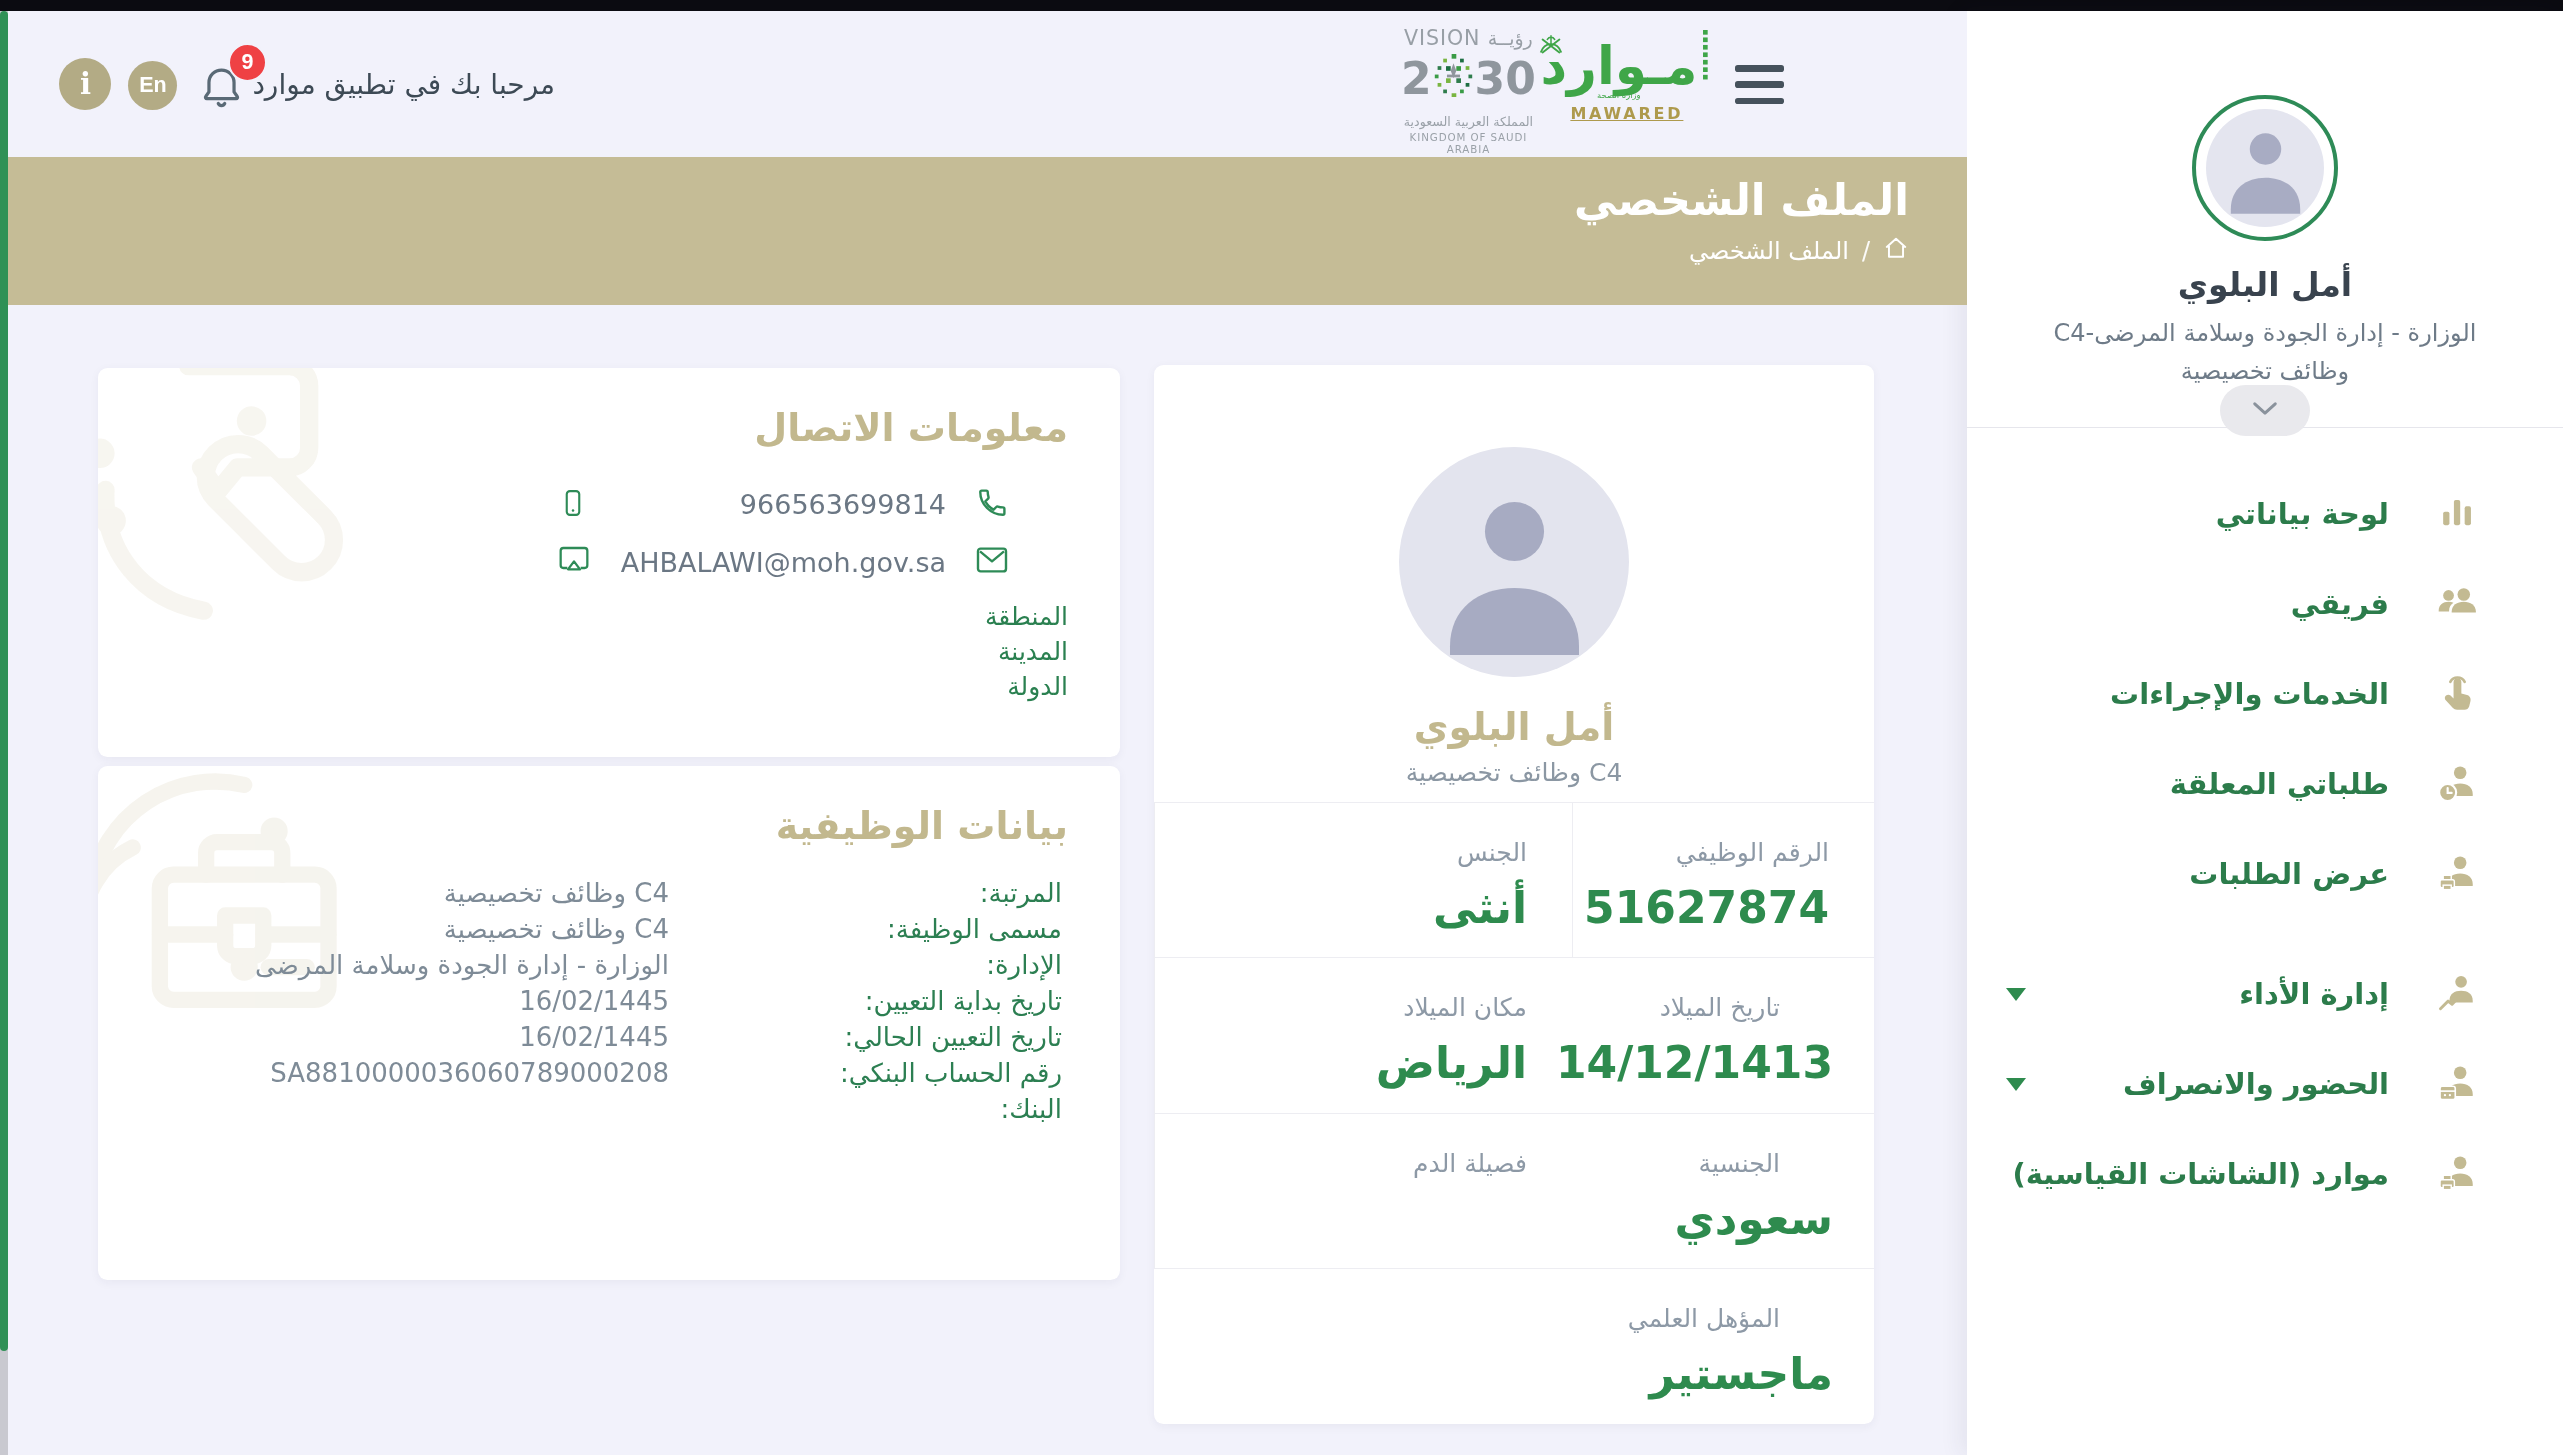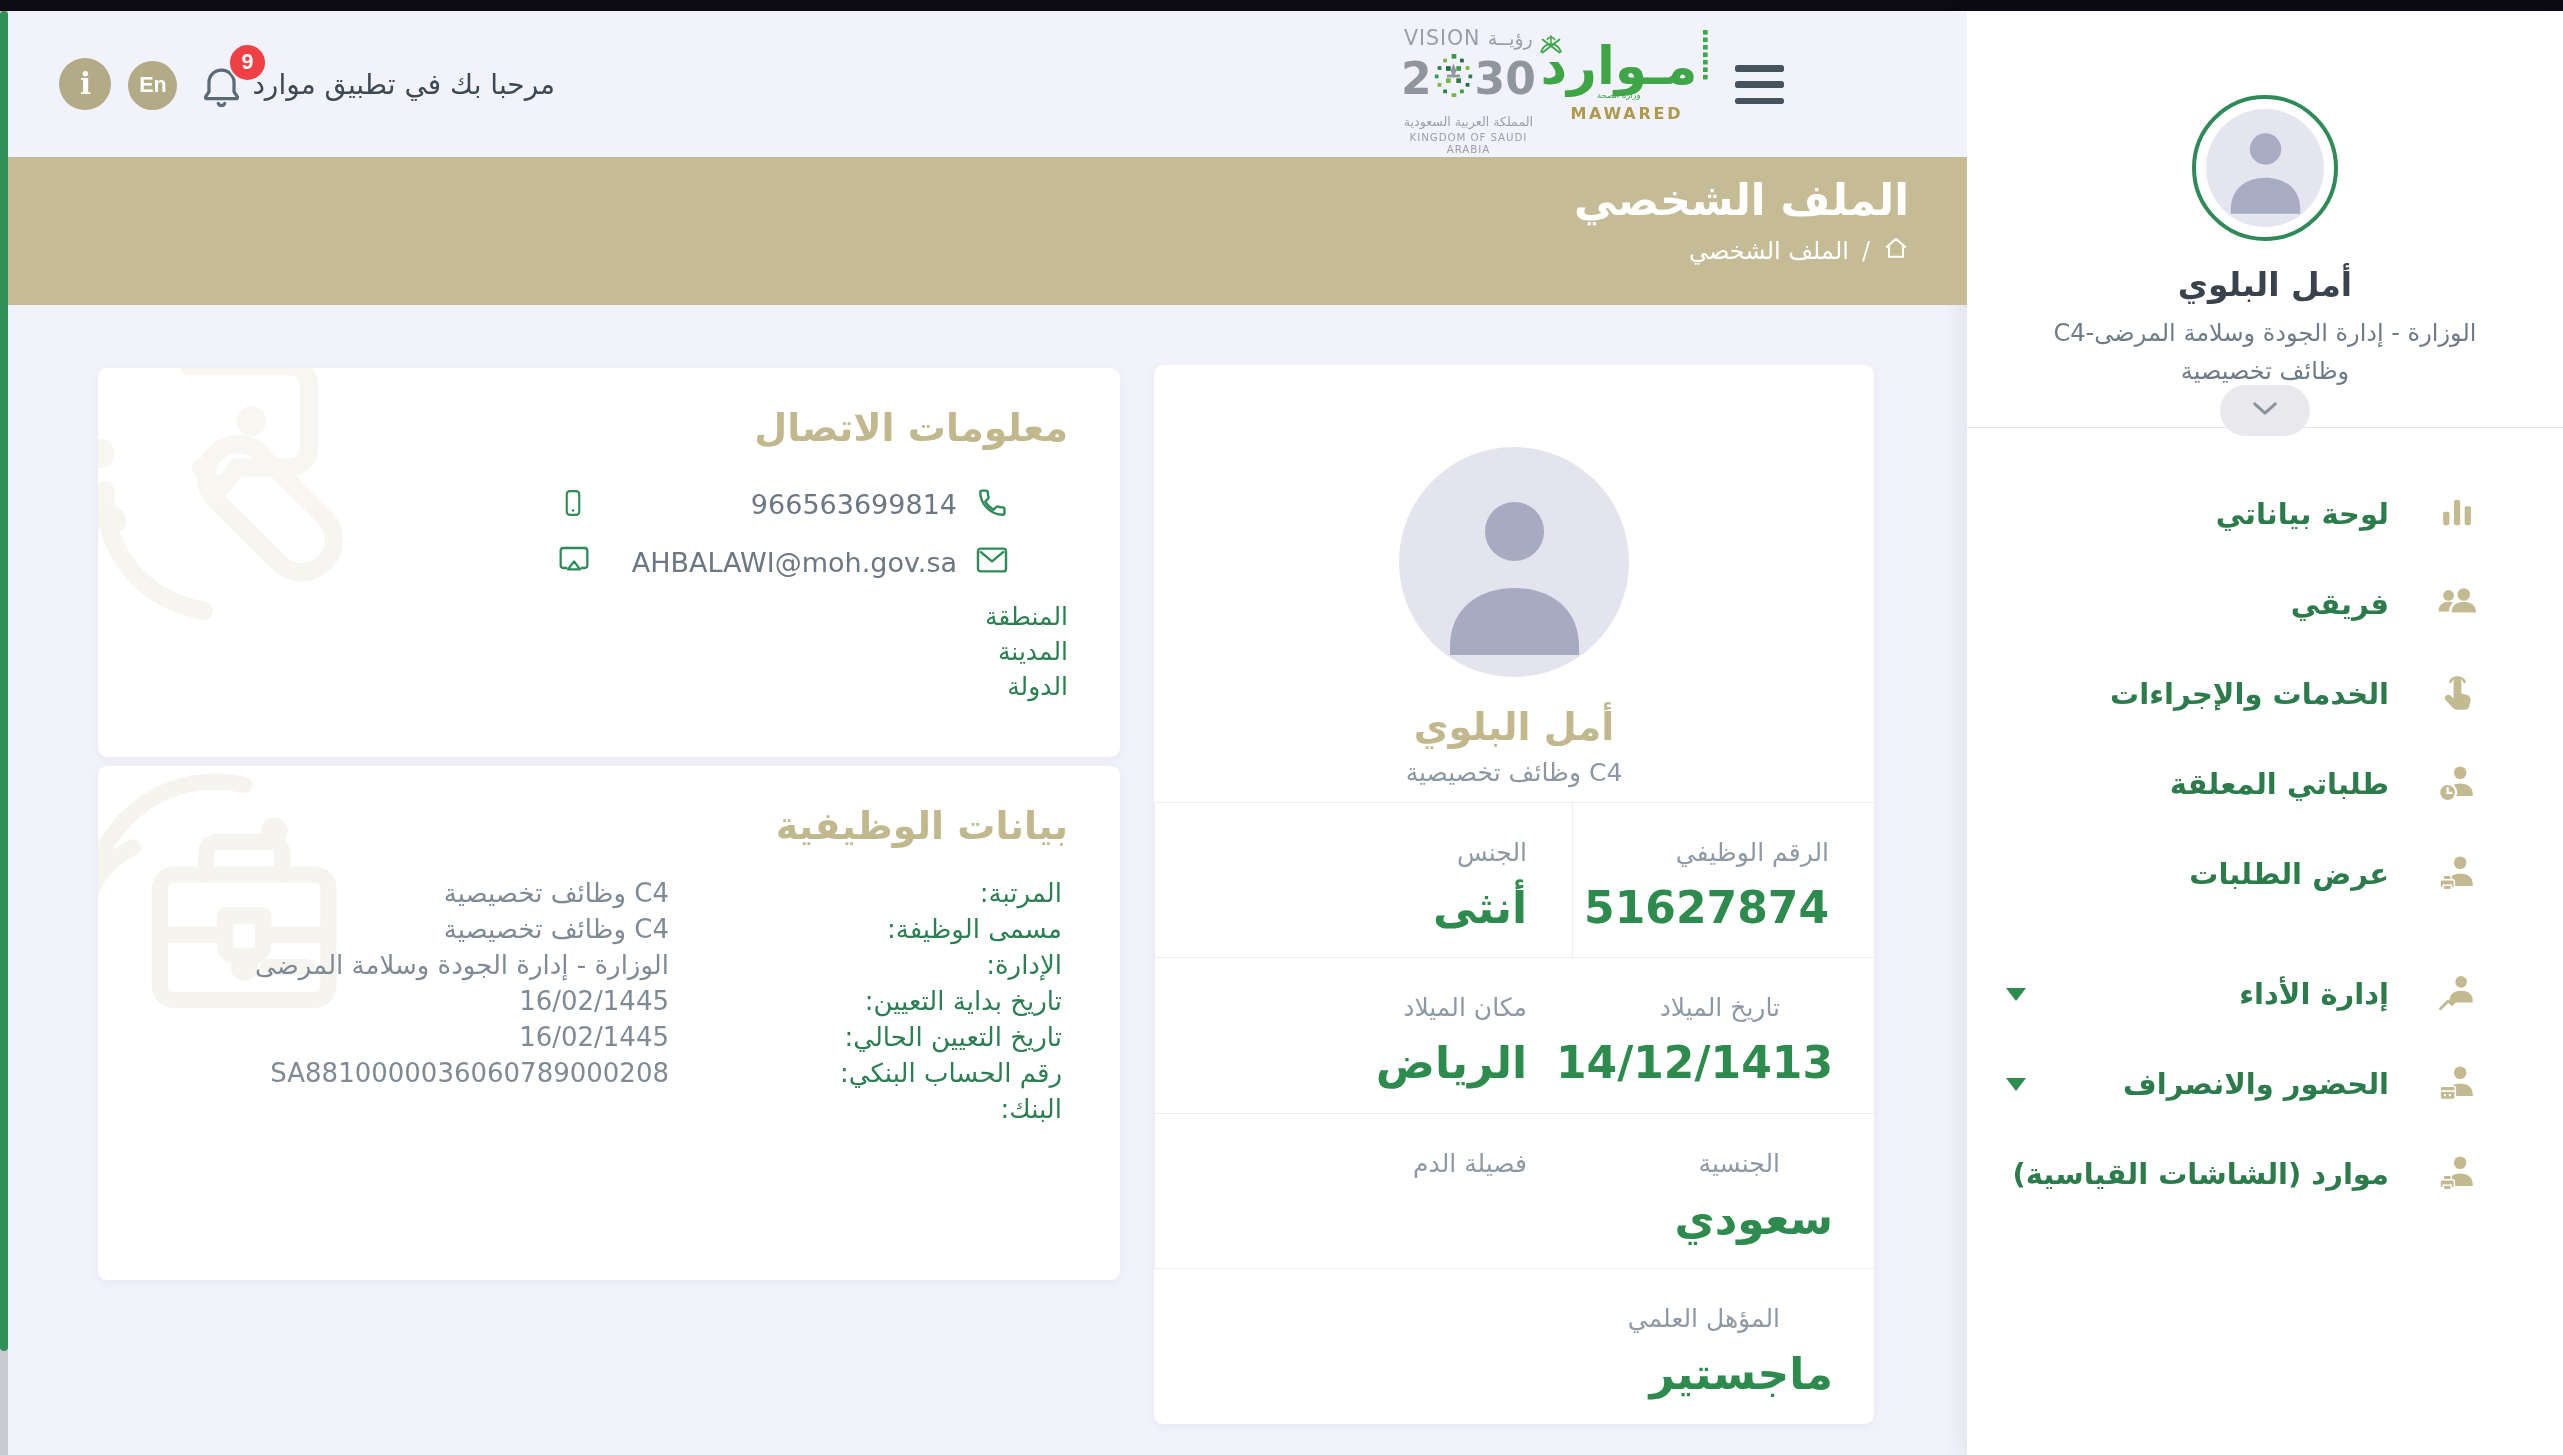--- a/index.html
+++ b/index.html
@@ -40,37 +40,37 @@
 
   .vision-logo{position:absolute;left:1385px;top:15px;width:150px;text-align:center;color:#989fa6;direction:ltr;}
   .v-line1{font-size:20.6px;letter-spacing:0.9px;display:flex;align-items:center;justify-content:center;gap:7.5px;}
   .v-line1 .ru{font-size:19px;}
   .v-line2{display:flex;align-items:center;justify-content:center;font-size:44px;font-weight:bold;color:#8f969d;line-height:1;margin-top:1.9px;}
   .v-line3{font-size:12.6px;color:#9aa1a8;margin-top:8px;}
   .v-line4{font-size:10.3px;letter-spacing:0.9px;color:#9aa1a8;margin-top:1.9px;}
   .mawared-logo{position:absolute;left:1548px;top:28px;width:141px;text-align:center;}
   .mw-ar{font-size:52px;font-weight:bold;color:#3fa648;line-height:1.05;}
   .mw-minitext{font-size:8.4px;color:#3fa648;margin-top:-3.7px;}
-  .mw-en{font-size:16px;letter-spacing:2.8px;color:#ae9a4d;font-weight:bold;margin-top:1.9px;}
+  .mw-en{font-size:16px;letter-spacing:2.8px;color:#ae9a4d;font-weight:bold;margin-top:1.9px;text-decoration:underline;}
 
   
   .banner{position:absolute;top:157px;right:596px;left:8.4px;height:148px;background:#c5bc96;color:#fff;padding-right:58px;}
   .banner h1{margin:0;padding-top:19px;font-size:43px;font-weight:bold;line-height:1.15;}
   .crumbs{display:flex;align-items:center;gap:13px;margin-top:9.4px;font-size:24px;}
   .crumbs .sep{opacity:.95;}
 
   
   .card{position:absolute;background:#fff;border-radius:9.4px;box-shadow:0 2.8px 9.4px rgba(40,40,80,.05);overflow:hidden;}
   .card h2{margin:0;font-size:38px;font-weight:bold;color:#c2b88e;padding:37px 52px 0 0;line-height:1.25;position:relative;z-index:1;}
   .watermark{position:absolute;pointer-events:none;z-index:0;}
 
   .contact-card{left:98px;top:368px;width:1022px;height:389px;}
   .c-rows{margin-top:26px;position:relative;z-index:1;}
   .c-row{display:flex;align-items:center;justify-content:space-between;margin-right:112px;width:450px;height:52px;margin-bottom:5.6px;}
-  .c-pair{display:flex;align-items:center;gap:19px;}
+  .c-pair{display:flex;align-items:center;gap:30px;}
   .c-val{font-size:27px;color:#6b7784;direction:ltr;}
   .c-links{margin-top:11.2px;padding-right:52px;position:relative;z-index:1;}
   .c-link{display:block;font-size:25px;line-height:35px;color:#2a8050;text-decoration:none;}
 
   .job-card{left:98px;top:766px;width:1022px;height:514px;}
   .j-rows{margin-top:24px;padding-right:58px;position:relative;z-index:1;}
   .j-row{display:flex;align-items:center;height:36px;}
   .j-label{width:393px;font-size:26px;color:#2c7f52;}
   .j-value{flex:1;text-align:right;font-size:26px;color:#7e8b97;}
 

